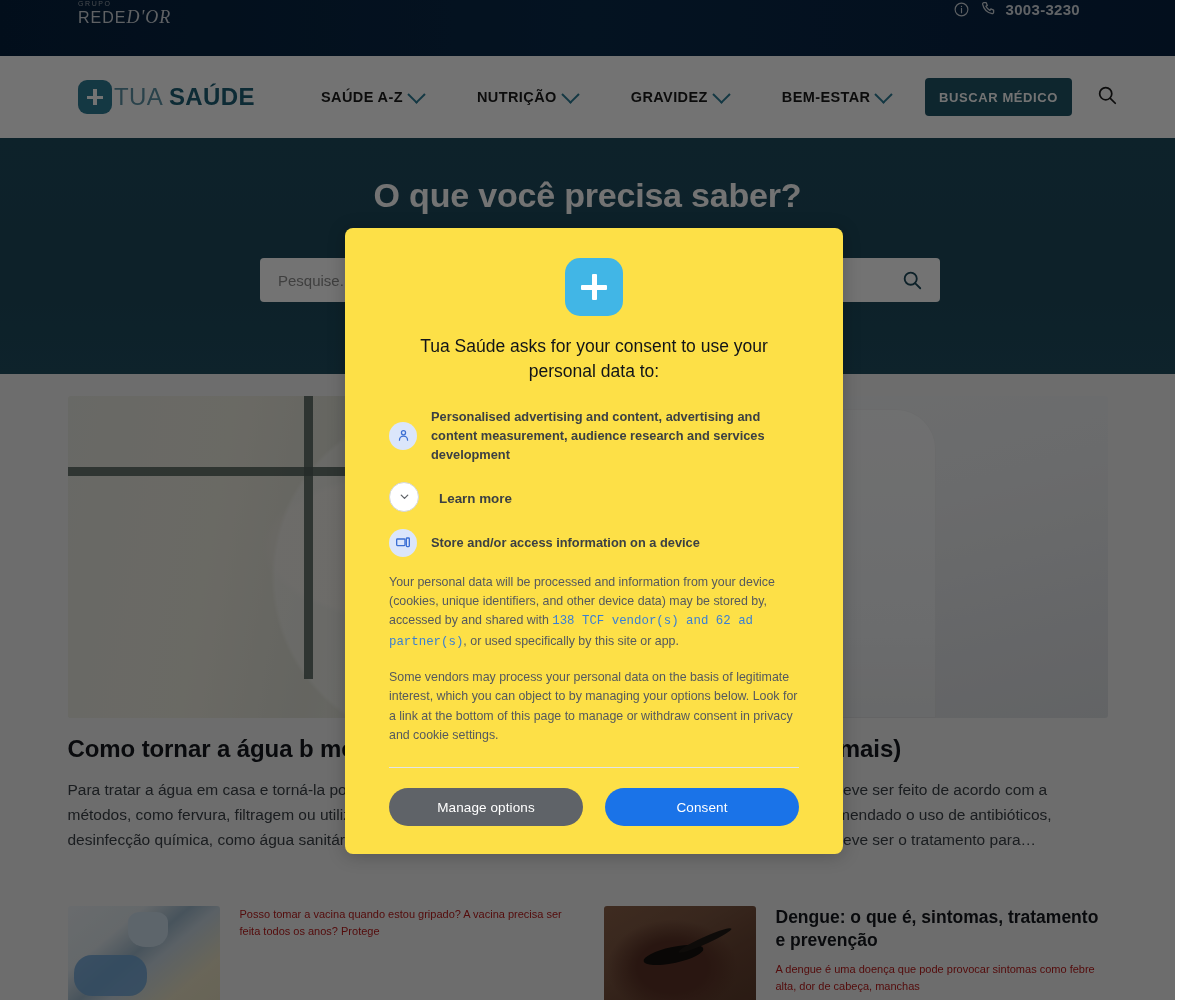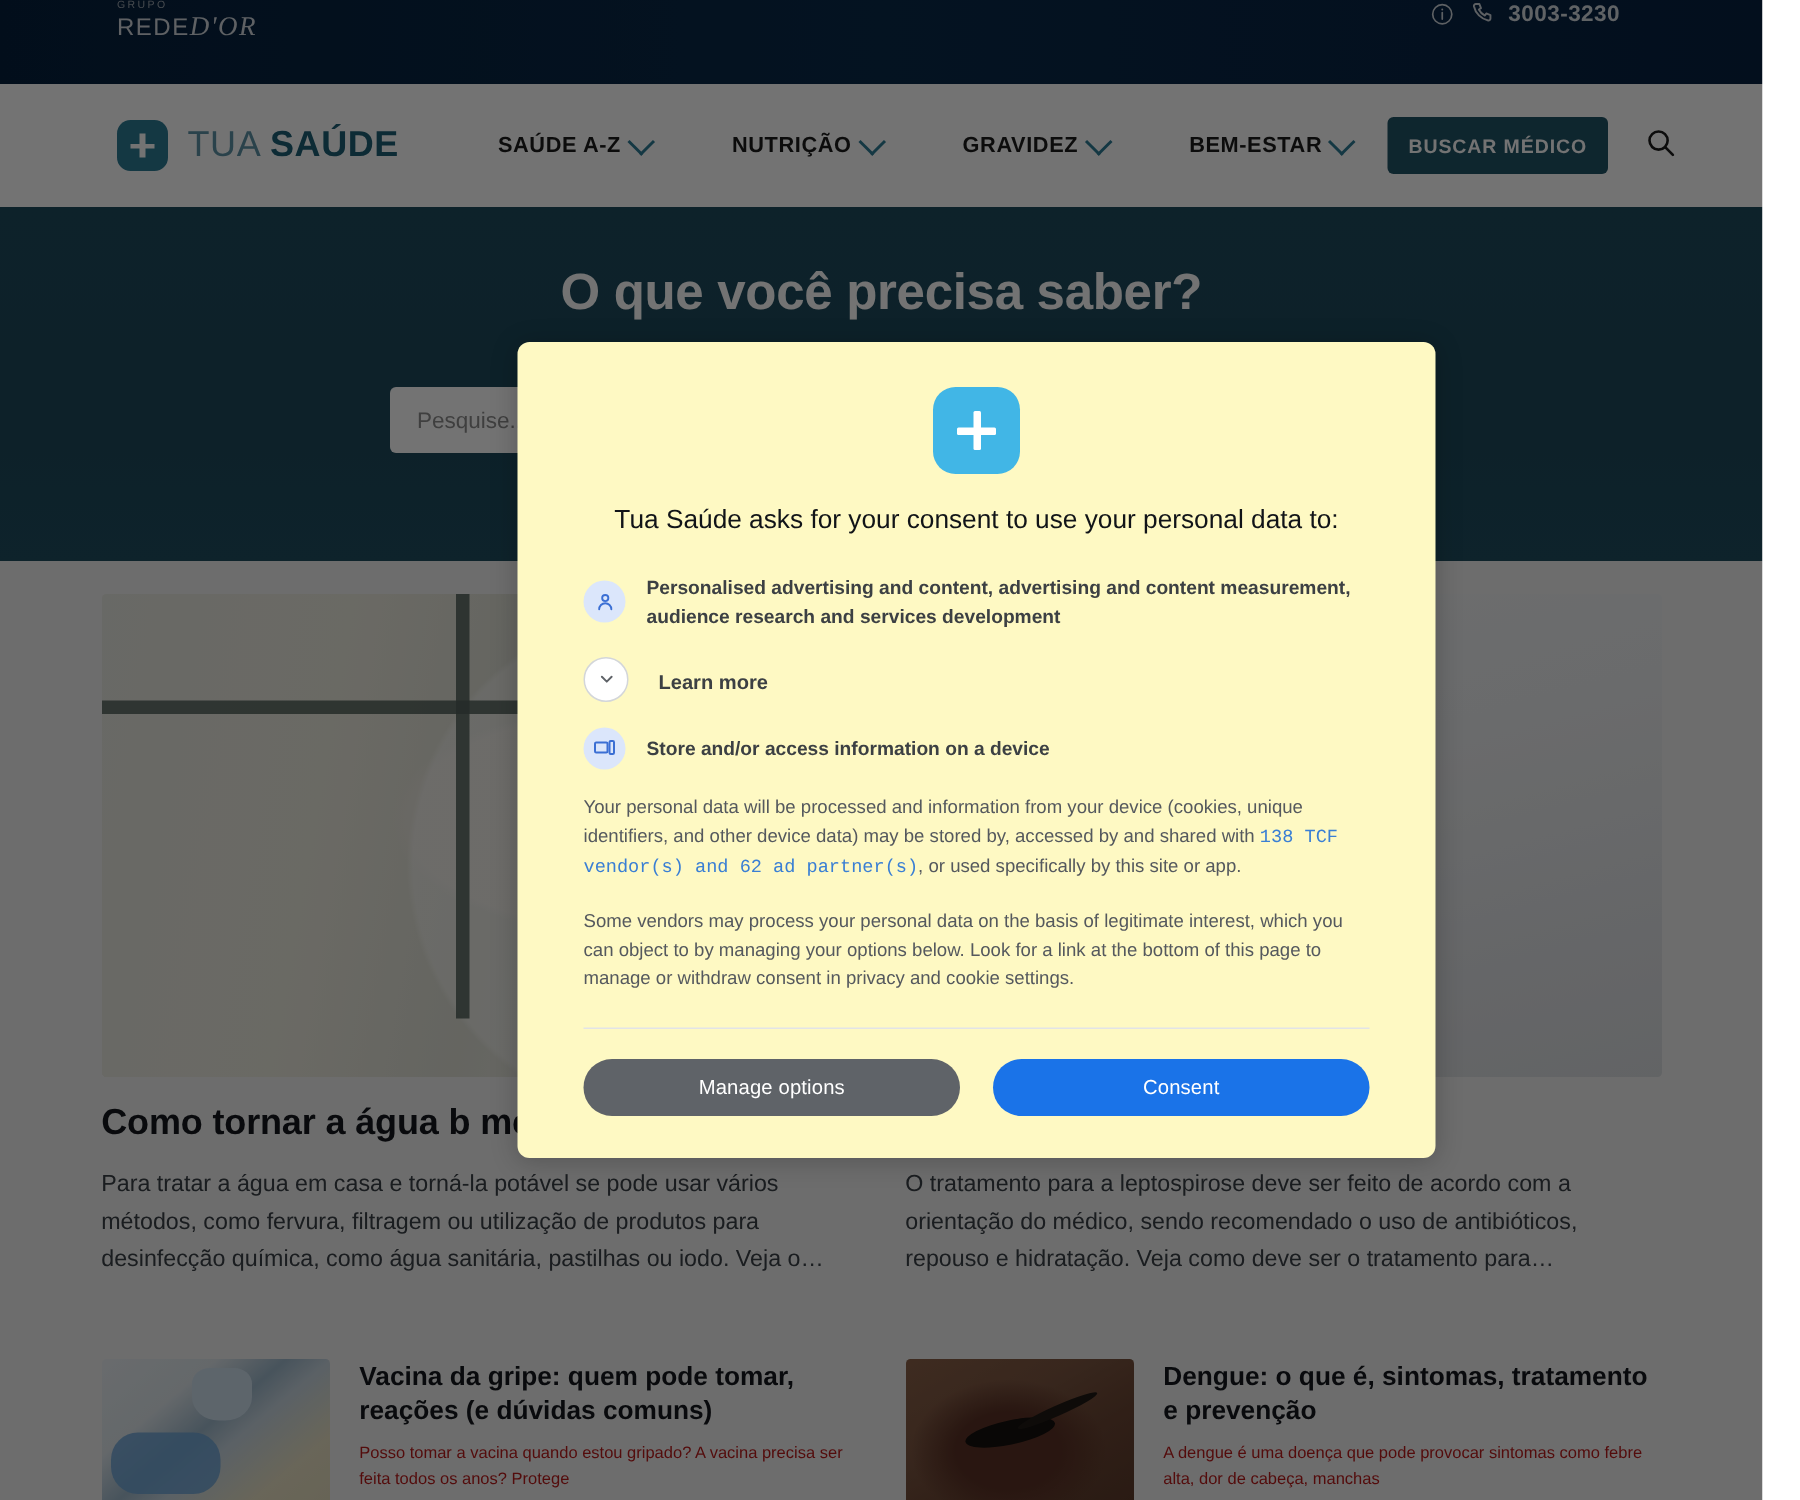--- a/index.html
+++ b/index.html
@@ -80,21 +80,21 @@
     height: 82px;
     background: #ffffff;
     display: flex;
     align-items: center;
     position: relative;
   }
   .brand {
     margin-left: 78px;
     display: flex;
     align-items: center;
-    gap: 13px;
+    gap: 2px;
   }
   .brand-mark {
     width: 34px; height: 34px;
     border-radius: 9px;
     background: #2e7c96;
     position: relative;
   }
   .brand-mark::before, .brand-mark::after {
     content: "";
     position: absolute;
@@ -338,22 +338,22 @@
     left: 0; top: 0;
     width: 1175px; height: 1000px;
     background: rgba(0,0,0,0.55);
     z-index: 50;
   }
 
   
   .dialog {
     position: absolute;
     left: 345px; top: 228px;
-    width: 612px;
-    background: #fef9c3;
+    width: 498px;
+    background: #fde047;
     border-radius: 8px;
     z-index: 60;
     padding: 0;
     box-shadow: 0 2px 18px rgba(0,0,0,0.22);
   }
   .dlg-inner { padding: 30px 44px 0 44px; }
   .dlg-logo {
     width: 58px; height: 58px;
     margin: 0 auto 18px auto;
     border-radius: 15px;
@@ -551,21 +551,20 @@
           <div class="card-desc">O tratamento para a leptospirose deve ser feito de acordo com a orientação do médico, sendo recomendado o uso de antibióticos, repouso e hidratação. Veja como deve ser o tratamento para…</div>
         </div>
       </div>
 
       <div class="grid-small">
         <div class="card-small">
           <div class="card-small-img">
             <div class="photo-vacina"></div>
           </div>
           <div>
-            <div class="card-small-title">Vacina da gripe: quem pode tomar, reações (e dúvidas comuns)</div>
             <div class="card-small-desc">Posso tomar a vacina quando estou gripado? A vacina precisa ser feita todos os anos? Protege</div>
           </div>
         </div>
 
         <div class="card-small">
           <div class="card-small-img">
             <div class="photo-dengue"></div>
           </div>
           <div>
             <div class="card-small-title">Dengue: o que é, sintomas, tratamento e prevenção</div>

